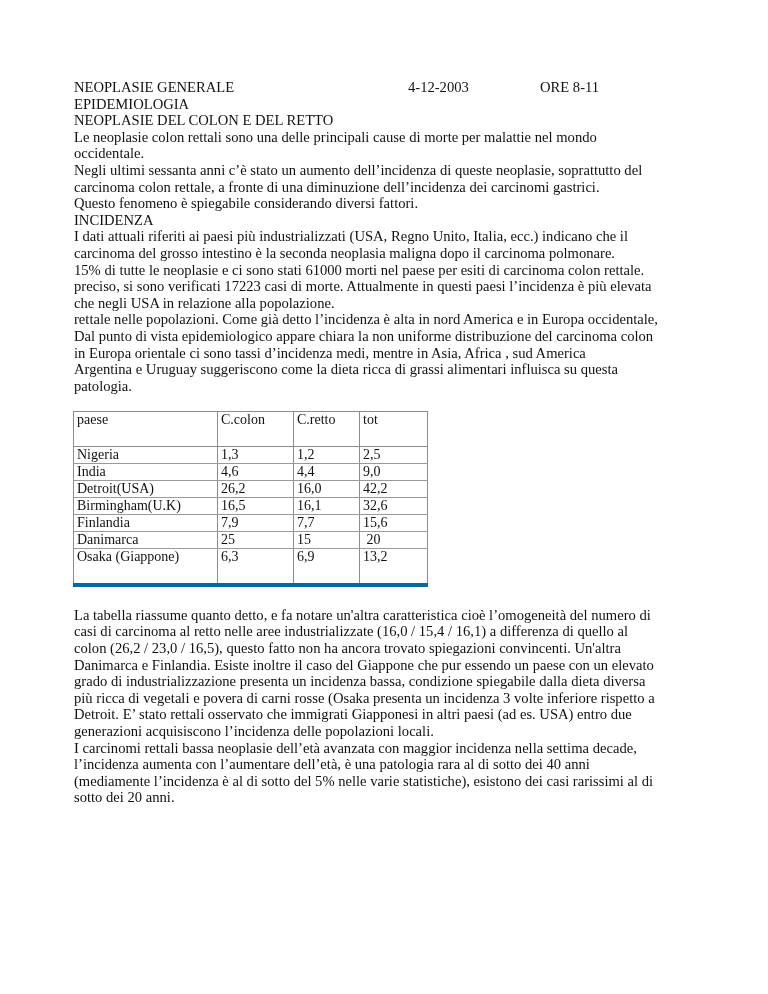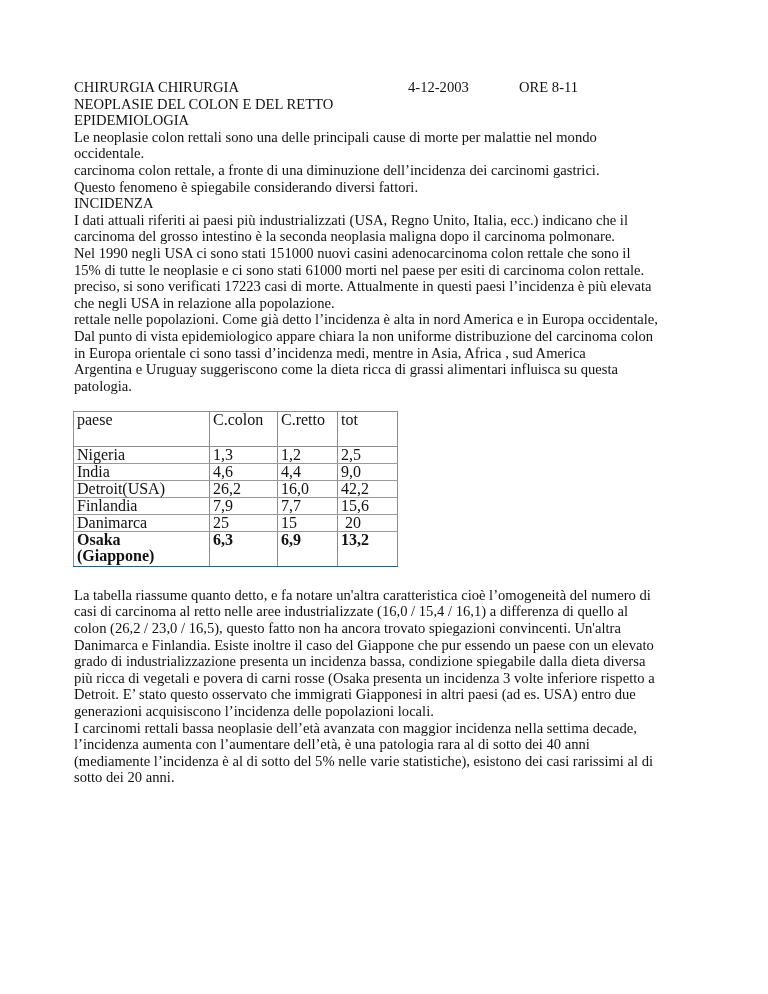--- a/index.html
+++ b/index.html
@@ -12,54 +12,54 @@
   .line { white-space: nowrap; }
   .header-line { position: relative; height: 16.6px; }
   .header-line span { position: absolute; top: 0; }
   .blank { height: 16.6px; }
   table.cases {
     border-collapse: collapse; margin-left: -1px;
     border: 1px solid #8c8c8c;
   }
   table.cases td {
     border-left: 1px solid #8c8c8c; border-right: 1px solid #8c8c8c;
-    padding: 0 12px 0 3px; vertical-align: top; line-height: 16px;
-    font-size: 16px;
+    padding: 0 20px 0 3px; vertical-align: top; line-height: 16px;
+    font-size: 14px;
     margin-top: 28px;
   }
   table.cases tr.head td { height: 34px; border-bottom: 1px solid #8c8c8c; }
   table.cases tr.row td { border-bottom: 1px solid #9a9a9a; }
   table.cases tr.row.gap td { border-top: 1px solid #8c8c8c; }
-  table.cases tr.row.last td { height: 34px; border-bottom: 1px solid #0369a1; font-weight: bold; }
+  table.cases tr.row.last td { height: 34px; border-bottom: 4px solid #0369a1; }
   .c0 { width: 120px; } .c1 { width: 52px; } .c2 { width: 42px; } .c3 { width: 44px; }
 </style>
 </head>
 <body>
 
 <div class="page">
   <div class="header-line">
-    <span style="left:0">CHIRURGIA CHIRURGIA</span>
+    <span style="left:0">NEOPLASIE GENERALE</span>
     <span style="left:334px">4-12-2003</span>
-    <span style="left:445px">ORE 8-11</span>
+    <span style="left:466px">ORE 8-11</span>
   </div>
+  <div class="line">EPIDEMIOLOGIA</div>
+
   <div class="line">NEOPLASIE DEL COLON E DEL RETTO</div>
-
-  <div class="line">EPIDEMIOLOGIA</div>
   <div>
     <div class="line">Le neoplasie colon rettali sono una delle principali cause di morte per malattie nel mondo</div>
     <div class="line">occidentale.</div>
+    <div class="line">Negli ultimi sessanta anni c’è stato un aumento dell’incidenza di queste neoplasie, soprattutto del</div>
     <div class="line">carcinoma colon rettale, a fronte di una diminuzione dell’incidenza dei carcinomi gastrici.</div>
     <div class="line">Questo fenomeno è spiegabile considerando diversi fattori.</div>
   </div>
 
   <div class="line">INCIDENZA</div>
   <div>
     <div class="line">I dati attuali riferiti ai paesi più industrializzati (USA, Regno Unito, Italia, ecc.) indicano che il</div>
     <div class="line">carcinoma del grosso intestino è la seconda neoplasia maligna dopo il carcinoma polmonare.</div>
-    <div class="line">Nel 1990 negli USA ci sono stati 151000 nuovi casini adenocarcinoma colon rettale che sono il</div>
     <div class="line">15% di tutte le neoplasie e ci sono stati 61000 morti nel paese per esiti di carcinoma colon rettale.</div>
     <div class="line">preciso, si sono verificati 17223 casi di morte. Attualmente in questi paesi l’incidenza è più elevata</div>
     <div class="line">che negli USA in relazione alla popolazione.</div>
     <div class="line">rettale nelle popolazioni. Come già detto l’incidenza è alta in nord America e in Europa occidentale,</div>
     <div class="line">Dal punto di vista epidemiologico appare chiara la non uniforme distribuzione del carcinoma colon</div>
     <div class="line">in Europa orientale ci sono tassi d’incidenza medi,  mentre in Asia, Africa , sud America</div>
     <div class="line">Argentina e Uruguay suggeriscono come la dieta ricca di grassi alimentari influisca su questa</div>
     <div class="line">patologia.</div>
   </div>
 
@@ -85,20 +85,26 @@
       <td>4,4</td>
       <td>9,0</td>
     </tr>
     <tr class="row gap">
       <td>Detroit(USA)</td>
       <td>26,2</td>
       <td>16,0</td>
       <td>42,2</td>
     </tr>
     <tr class="row">
+      <td>Birmingham(U.K)</td>
+      <td>16,5</td>
+      <td>16,1</td>
+      <td>32,6</td>
+    </tr>
+    <tr class="row">
       <td>Finlandia</td>
       <td>7,9</td>
       <td>7,7</td>
       <td>15,6</td>
     </tr>
     <tr class="row gap">
       <td>Danimarca</td>
       <td>25</td>
       <td>15</td>
       <td style="white-space:pre"> 20</td>
@@ -113,20 +119,20 @@
     </table>
 
   <div class="blank" style="height:20px"></div>
   <div>
     <div class="line">La tabella riassume quanto detto, e fa notare un'altra caratteristica cioè l’omogeneità del numero di</div>
     <div class="line">casi di carcinoma al retto nelle aree industrializzate (16,0 / 15,4 / 16,1)  a differenza di quello al</div>
     <div class="line">colon (26,2 / 23,0 / 16,5), questo fatto non ha ancora trovato spiegazioni convincenti. Un'altra</div>
     <div class="line">Danimarca e Finlandia. Esiste inoltre il caso del Giappone che pur essendo un paese con un elevato</div>
     <div class="line">grado di industrializzazione presenta un incidenza bassa, condizione spiegabile dalla dieta diversa</div>
     <div class="line">più ricca di vegetali e povera di carni rosse (Osaka presenta un incidenza 3 volte inferiore rispetto a</div>
-    <div class="line">Detroit. E’ stato questo osservato che immigrati Giapponesi in altri paesi (ad es. USA) entro due</div>
+    <div class="line">Detroit. E’ stato rettali osservato che immigrati Giapponesi in altri paesi (ad es. USA) entro due</div>
     <div class="line">generazioni acquisiscono l’incidenza delle popolazioni locali.</div>
     <div class="line">I carcinomi rettali bassa neoplasie dell’età avanzata con maggior incidenza nella settima decade,</div>
     <div class="line">l’incidenza aumenta con l’aumentare dell’età, è una patologia rara al di sotto dei 40 anni</div>
     <div class="line">(mediamente l’incidenza è al di sotto del 5% nelle varie statistiche), esistono dei casi rarissimi al di</div>
     <div class="line">sotto dei 20 anni.</div>
   </div>
 </div>
 
 </body></html>

